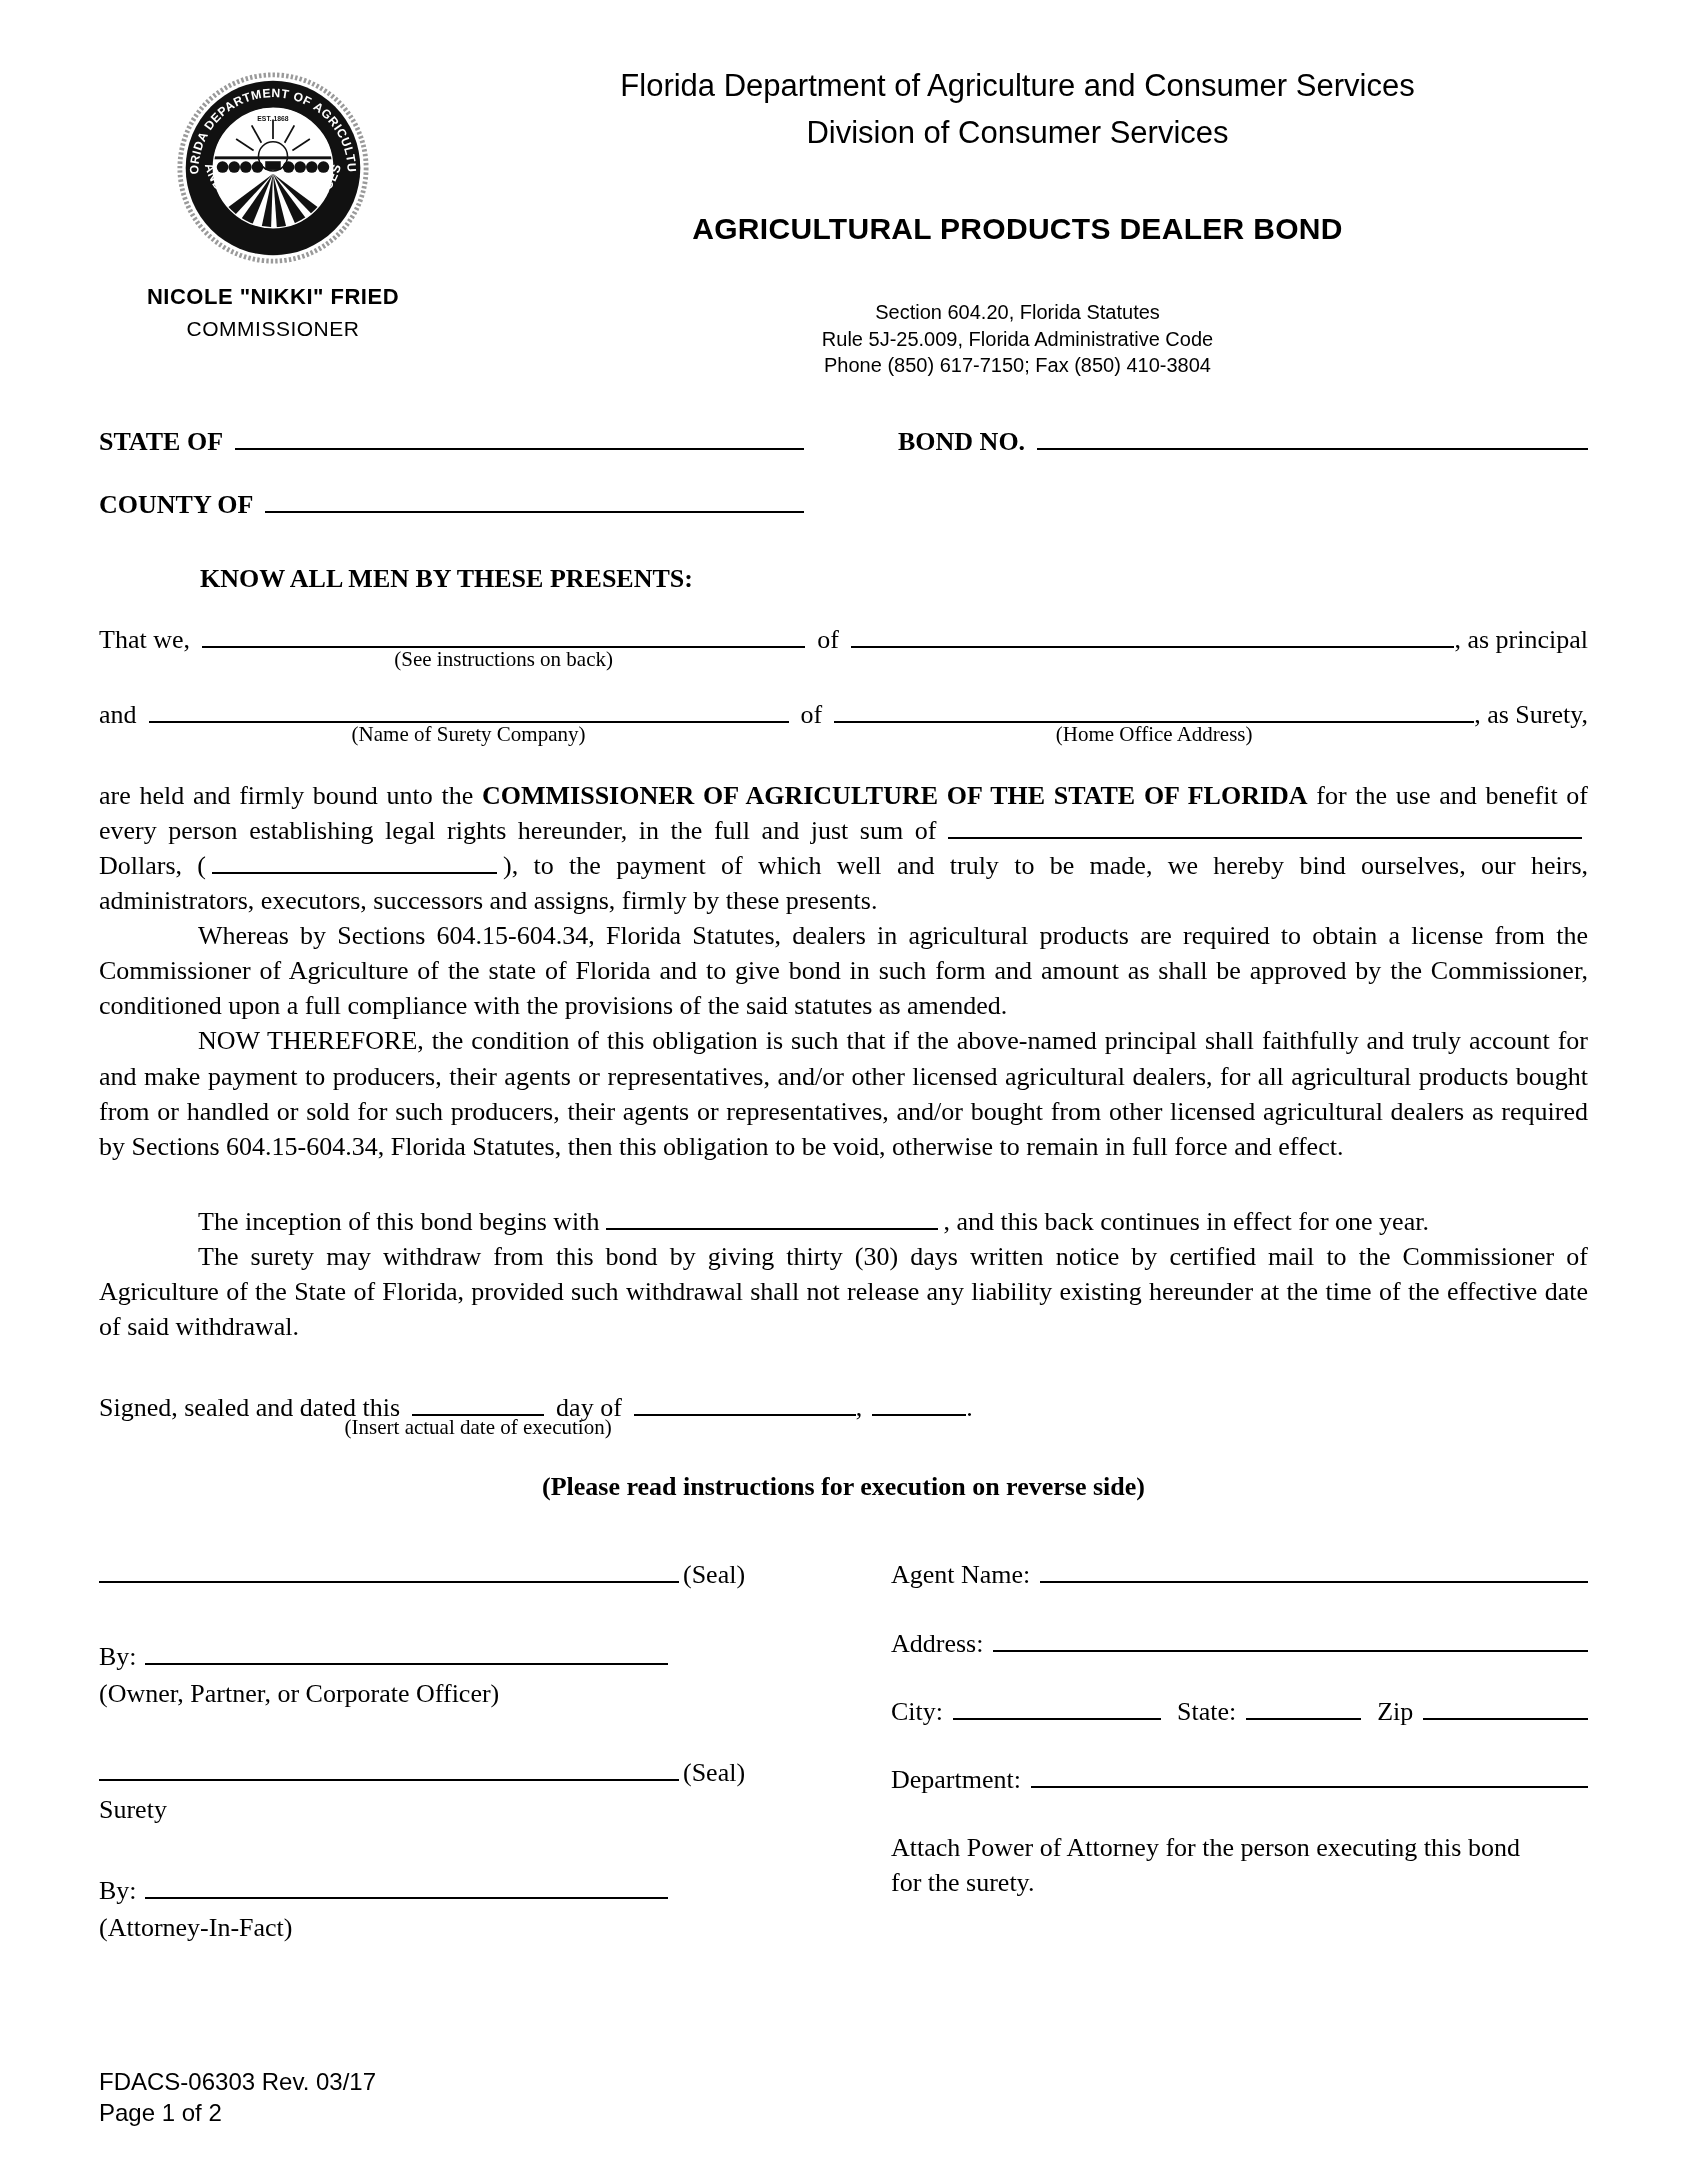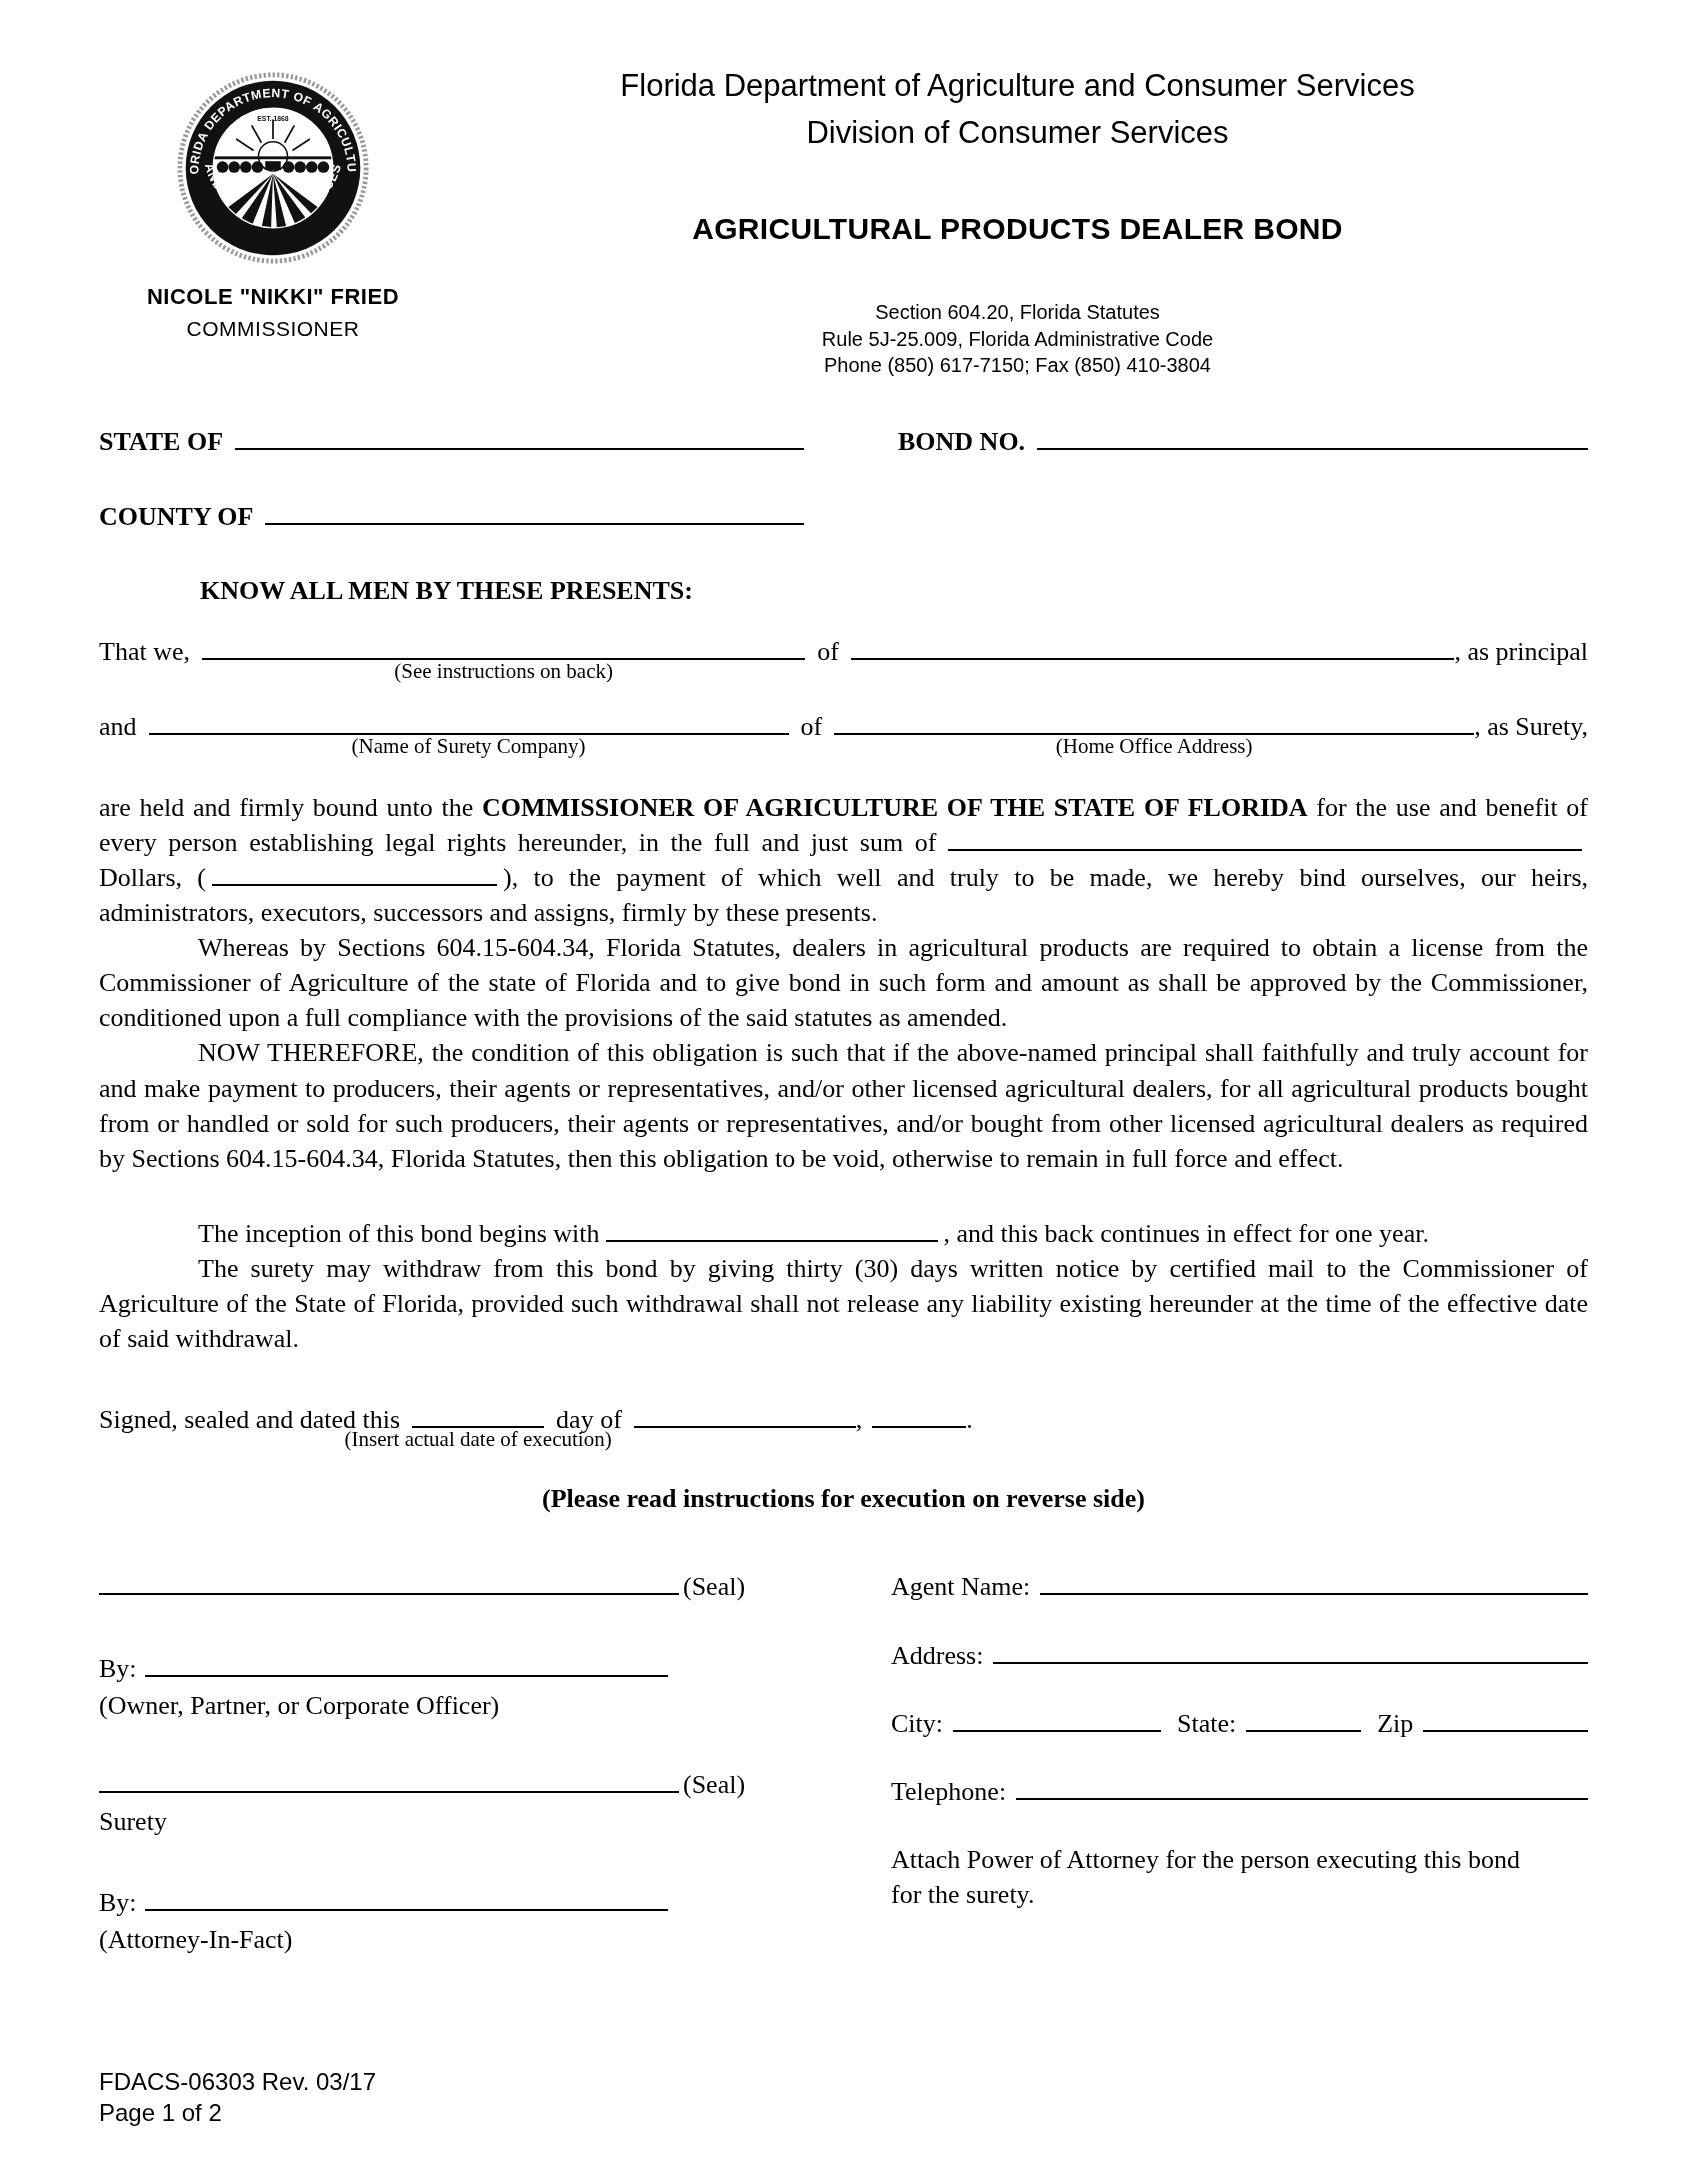--- a/index.html
+++ b/index.html
@@ -26,21 +26,21 @@
   .cap{position:absolute;top:calc(100% + 3px);left:50%;transform:translateX(-50%);
        white-space:nowrap;font-size:21px;line-height:1;}
   .blabel{font-weight:bold;}
   .lab{margin-right:12px;white-space:nowrap;}
 
   
   .state-row{margin-top:46px;}
   .state-left{display:flex;width:705px;align-items:baseline;}
   .state-gap{width:94px;}
   .state-right{display:flex;flex:1;align-items:baseline;}
-  .county-row{margin-top:40px;width:705px;}
+  .county-row{margin-top:28px;width:705px;}
 
   .know{font-weight:bold;margin-top:38px;margin-left:101px;}
 
   .thatwe-row{margin-top:26px;margin-bottom:40px;}
   .mid{margin:0 12px;white-space:nowrap;}
   .and-row{margin-top:8px;margin-bottom:46px;justify-content:space-between;}
 
   
   .para{text-align:justify;}
   .ib{display:inline-block;border-bottom:2px solid #000;height:.85em;vertical-align:baseline;margin:0 6px;}
@@ -258,21 +258,21 @@
         </div>
         <div class="r-row">
           <span class="lab">City:</span>
           <span class="blank b-city"></span>
           <span class="lab in2">State:</span>
           <span class="blank b-state2"></span>
           <span class="lab in2">Zip</span>
           <span class="blank fill"></span>
         </div>
         <div class="r-row">
-          <span class="lab">Telephone:</span>
+          <span class="lab">Department:</span>
           <span class="blank fill"></span>
         </div>
         <div class="note">Attach Power of Attorney for the person executing this bond for the surety.</div>
       </div>
     </div>
   </div>
 
   <div class="footer">
     <div>FDACS-06303 Rev. 03/17</div>
     <div>Page 1 of 2</div>

